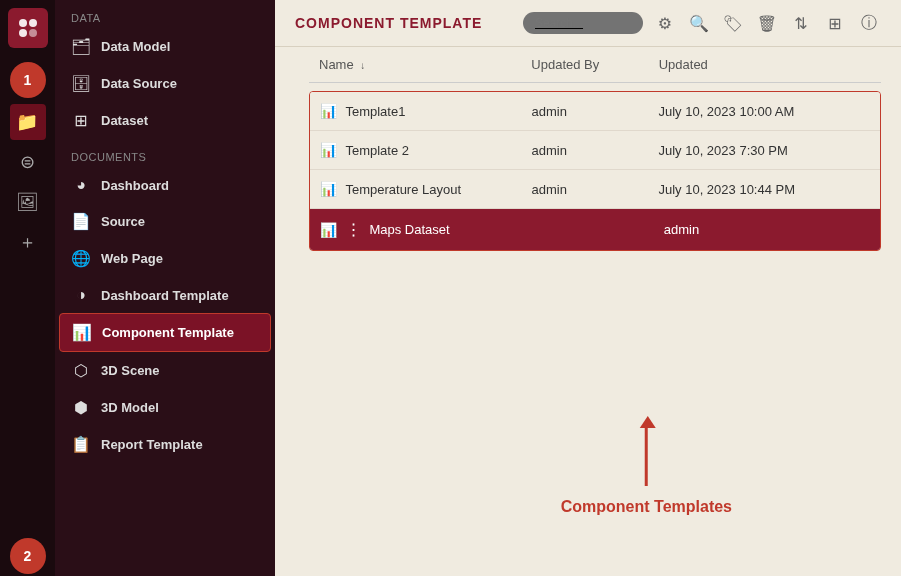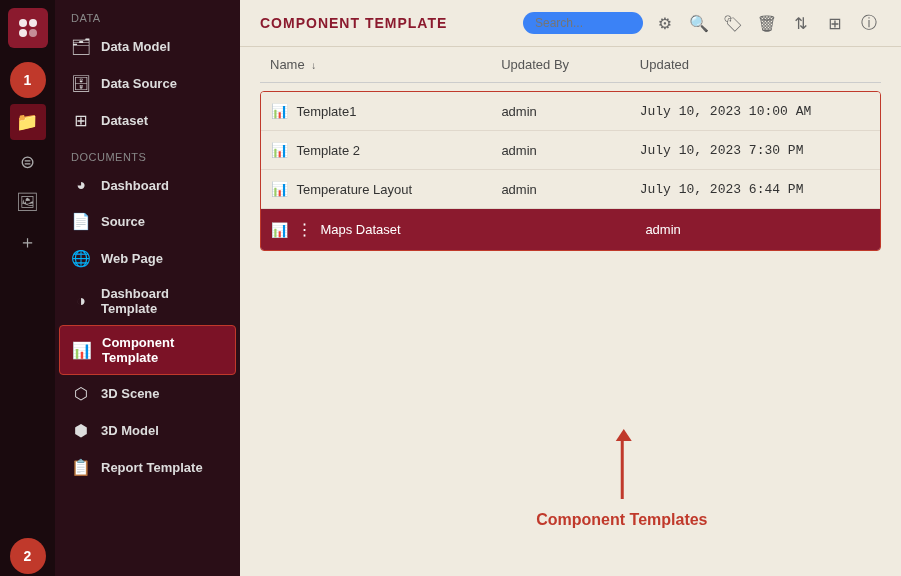--- a/index.html
+++ b/index.html
@@ -55,21 +55,21 @@
       justify-content: center;
       color: #aaa;
       font-size: 18px;
       border-radius: 4px;
       cursor: pointer;
     }
     .rail-icon.active { background: #6b0f1e; color: #e8c0c0; }
 
     
     .sidebar {
-      width: 185px;
+      width: 220px;
       background: #2a0e17;
       color: #e0c8c8;
       display: flex;
       flex-direction: column;
       flex-shrink: 0;
       overflow-y: auto;
       padding-bottom: 10px;
     }
     .sidebar-section-label {
       font-size: 11px;
@@ -137,35 +137,37 @@
       align-items: center;
     }
     .header-action-icon {
       font-size: 16px;
       color: #666;
       cursor: pointer;
       width: 24px;
       text-align: center;
     }
     .header-search {
-      background: #3b82f6;
+      background: #737373;
       border: none;
       border-radius: 12px;
       padding: 4px 12px;
       font-size: 12px;
       width: 120px;
       outline: none;
+      text-decoration: underline;
     }
 
     
     .table-area {
       flex: 1;
       padding: 0 20px;
       overflow: auto;
       position: relative;
+      margin-left: 14px;
     }
     .table-header-row {
       display: flex;
       align-items: center;
       padding: 10px 10px;
       border-bottom: 1px solid #ccc;
       font-size: 13px;
       color: #555;
     }
     .col-name { flex: 2; }
@@ -193,27 +195,27 @@
       background: #8b1a2e;
       color: #fff;
     }
     .row-icon {
       margin-right: 8px;
       font-size: 14px;
       flex-shrink: 0;
     }
     .row-name-cell { display: flex; align-items: center; flex: 2; }
     .row-updated-by { flex: 1.2; }
-    .row-updated { flex: 2; font-family: Liberation Mono, monospace; }
+    .row-updated { flex: 2; }
     .row-dots { font-size: 16px; margin-right: 8px; cursor: pointer; color: #fff; }
 
     
     .annotation-area {
       position: absolute;
-      bottom: 47px;
+      bottom: 60px;
       left: 50%;
       transform: translateX(-20%);
       display: flex;
       flex-direction: column;
       align-items: center;
       gap: 4px;
     }
     .annotation-arrow {
       width: 0;
       height: 60px;
@@ -371,21 +373,21 @@
         <div class="row-updated-by">admin</div>
         <div class="row-updated">July 10, 2023 7:30 PM</div>
       </div>
 
       <div class="table-row">
         <div class="row-name-cell">
           <span class="row-icon">📊</span>
           <span>Temperature Layout</span>
         </div>
         <div class="row-updated-by">admin</div>
-        <div class="row-updated">July 10, 2023 6:44 PM</div>
+        <div class="row-updated">July 10, 2023 10:44 PM</div>
       </div>
 
       <div class="table-row selected">
         <div class="row-name-cell">
           <span class="row-icon">📊</span>
           <span class="row-dots">⋮</span>
           <span>Maps Dataset</span>
         </div>
         <div class="row-updated-by">admin</div>
       </div>

